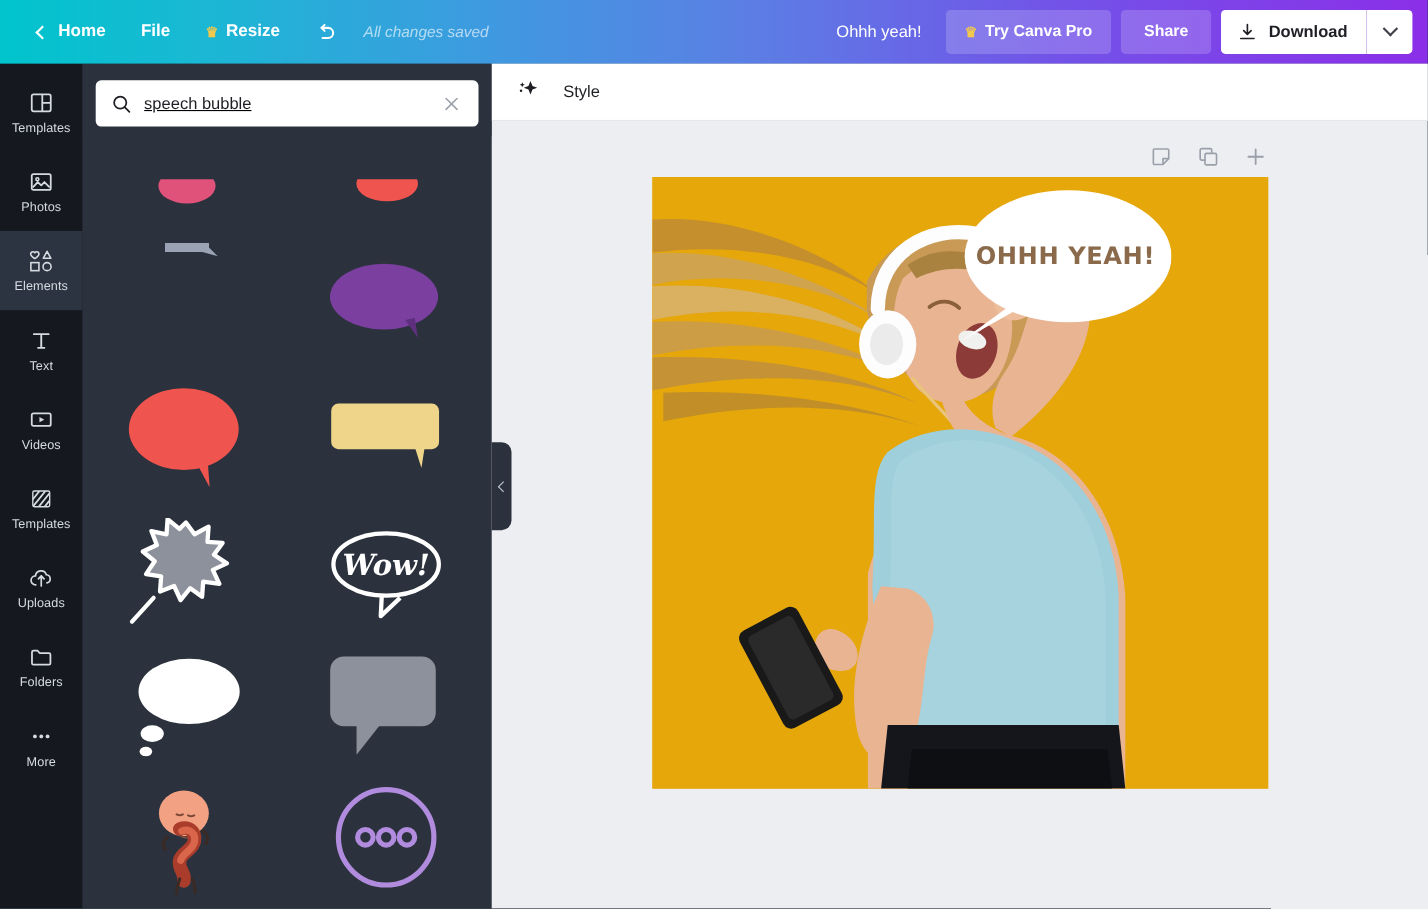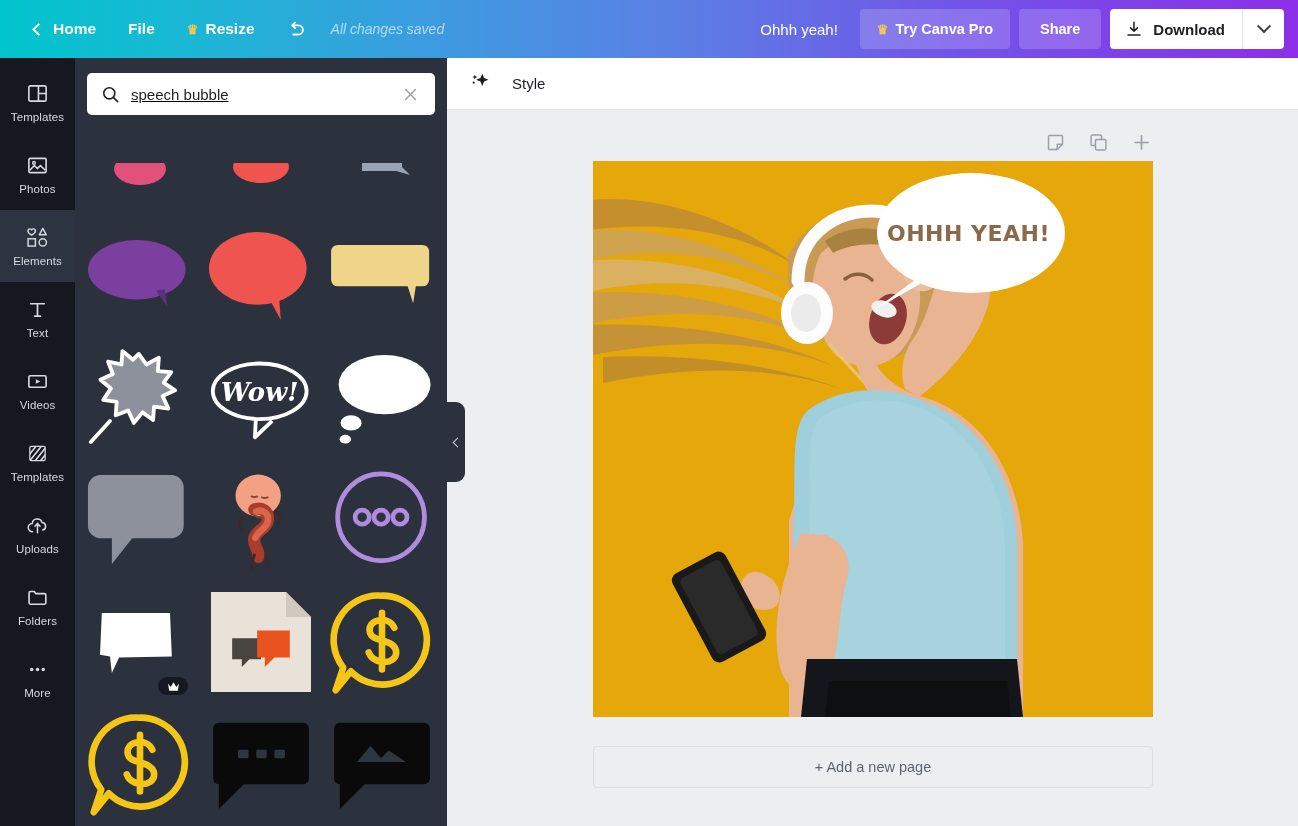--- a/index.html
+++ b/index.html
@@ -87,21 +87,21 @@
   }
   .search-input {
     border:0; outline:0; flex:1; font-size: 15px; color:#1d1f24;
     font-family:"Liberation Sans", sans-serif; background: transparent;
   }
   .x-btn { cursor:pointer; display:flex; align-items:center; padding: 4px; }
 
   .grid {
     position:absolute; top: 0; left:0; width: 372px; height: 768px;
     padding: 105px 12px 0 12px;
-    display: grid; grid-template-columns: repeat(3, 1fr); gap: 12px 16px;
+    display: grid; grid-template-columns: repeat(2, 1fr); gap: 12px 16px;
     align-content: start;
   }
   .cell { position: relative; height: 110px; display:flex; align-items:center; justify-content:center; cursor:pointer; }
   .cell svg, .cell .shape { max-width: 100%; max-height: 100%; }
   .pro-badge {
     position:absolute; right: 4px; bottom: 2px; width: 30px; height: 18px;
     background: rgba(20,24,31,.92); border-radius: 9px;
     display:flex; align-items:center; justify-content:center;
   }
 
@@ -534,18 +534,15 @@
         <div class="bubble">
           <svg viewBox="0 0 193 140" width="193" height="140">
             <ellipse cx="99" cy="62" rx="94" ry="60" fill="#ffffff"></ellipse>
             <path d="M52 104 L6 140 L40 112 Z" fill="#ffffff"></path>
             <path d="M54 101 L2 139 L48 113 Z" fill="#ffffff"></path>
           </svg>
           <div class="bubble-txt">OHHH YEAH!</div>
         </div>
       </div>
 
-      <div class="addpage">
-        <span>+ Add a new page</span>
-      </div>
     </div>
   </div>
 </div>
 
 </body></html>

